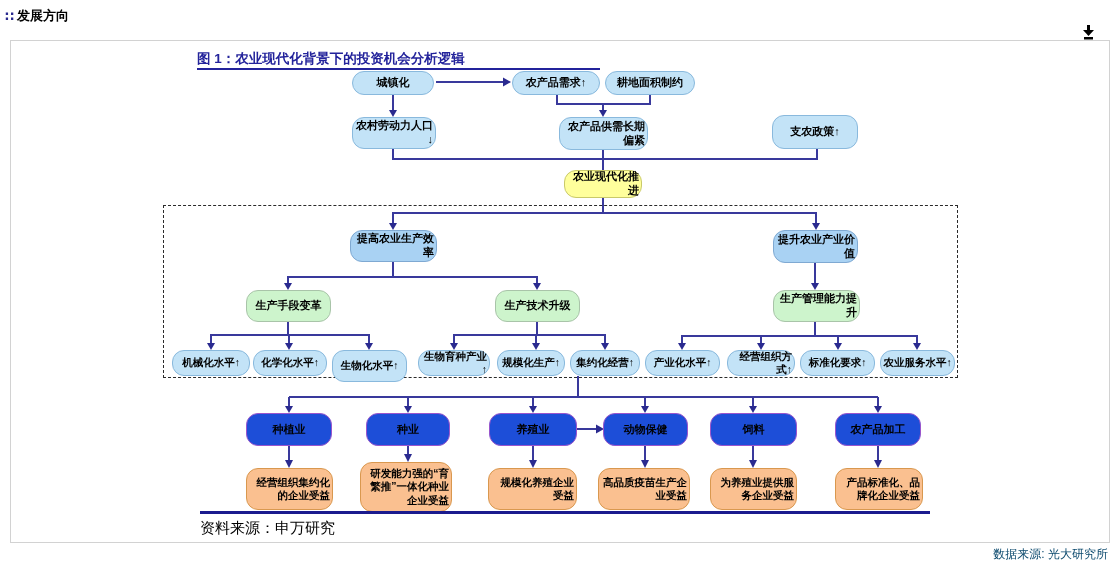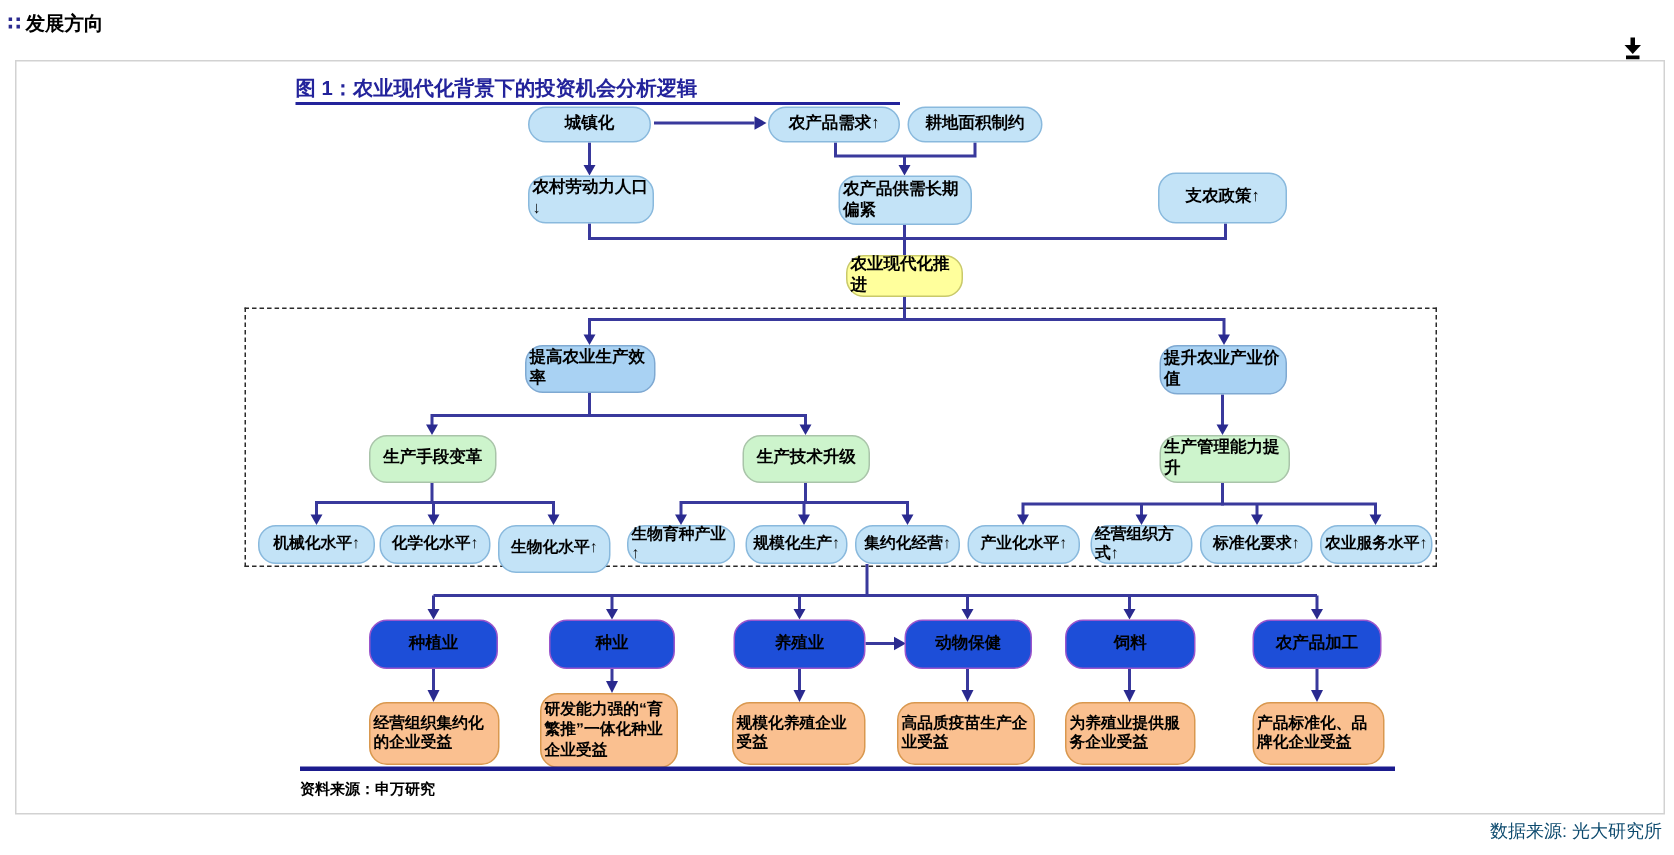--- a/index.html
+++ b/index.html
@@ -14,34 +14,34 @@
   
   .dl{position:absolute;left:1080px;top:24px;width:17px;height:17px;cursor:pointer;}
   
   .panel{position:absolute;left:10px;top:40px;width:1100px;height:503px;
     border:1px solid #d2d2d2;background:#fff;box-sizing:border-box;}
   .fig-title{position:absolute;left:197px;top:50px;width:403px;
     font-size:13.5px;font-weight:bold;color:#23239b;
     border-bottom:2px solid #23239b;padding-bottom:0;cursor:pointer;}
   
   .bx{position:absolute;display:flex;align-items:center;justify-content:center;
-    text-align:left;font-weight:bold;font-size:11px;line-height:1.25;
+    text-align:right;font-weight:bold;font-size:11px;line-height:1.25;
     box-sizing:border-box;padding:1px 2px;color:#000;border-radius:12px;}
   .lb{background:#c3e3f7;border:1px solid #89b9dd;}
   .mb{background:#a9d2f3;border:1px solid #7fa9d2;}
   .gr{background:#cdf4cc;border:1px solid #a9c4a9;}
   .yl{background:#ffff9c;border:1px solid #c9c96a;}
   .pu{background:#1d4ed8;border:1px solid #9a55cc;}
   .og{background:#fac090;border:1px solid #d9984f;font-size:10.5px;}
   .sm{font-size:10.5px;}
   .dashed-frame{position:absolute;left:163px;top:205px;width:795px;height:173px;
     border:1px dashed #2a2a2a;box-sizing:border-box;}
   .connectors{position:absolute;left:0;top:0;pointer-events:none;}
   .thick-rule{position:absolute;left:200px;top:511px;width:730px;height:3px;background:#1b1b8e;}
-  .fig-source{position:absolute;left:200px;top:519px;font-size:10px;font-weight:bold;text-align:right;}
+  .fig-source{position:absolute;left:200px;top:519px;font-size:15px;font-weight:normal;text-align:right;}
   .watermark{position:absolute;right:8px;top:546px;font-size:12px;color:#0c4a6e;}
 </style>
 </head>
 <body>
 
 <div class="sec-header">
   <span class="sec-marker">∷</span>
   <span>发展方向</span>
 </div>
 

